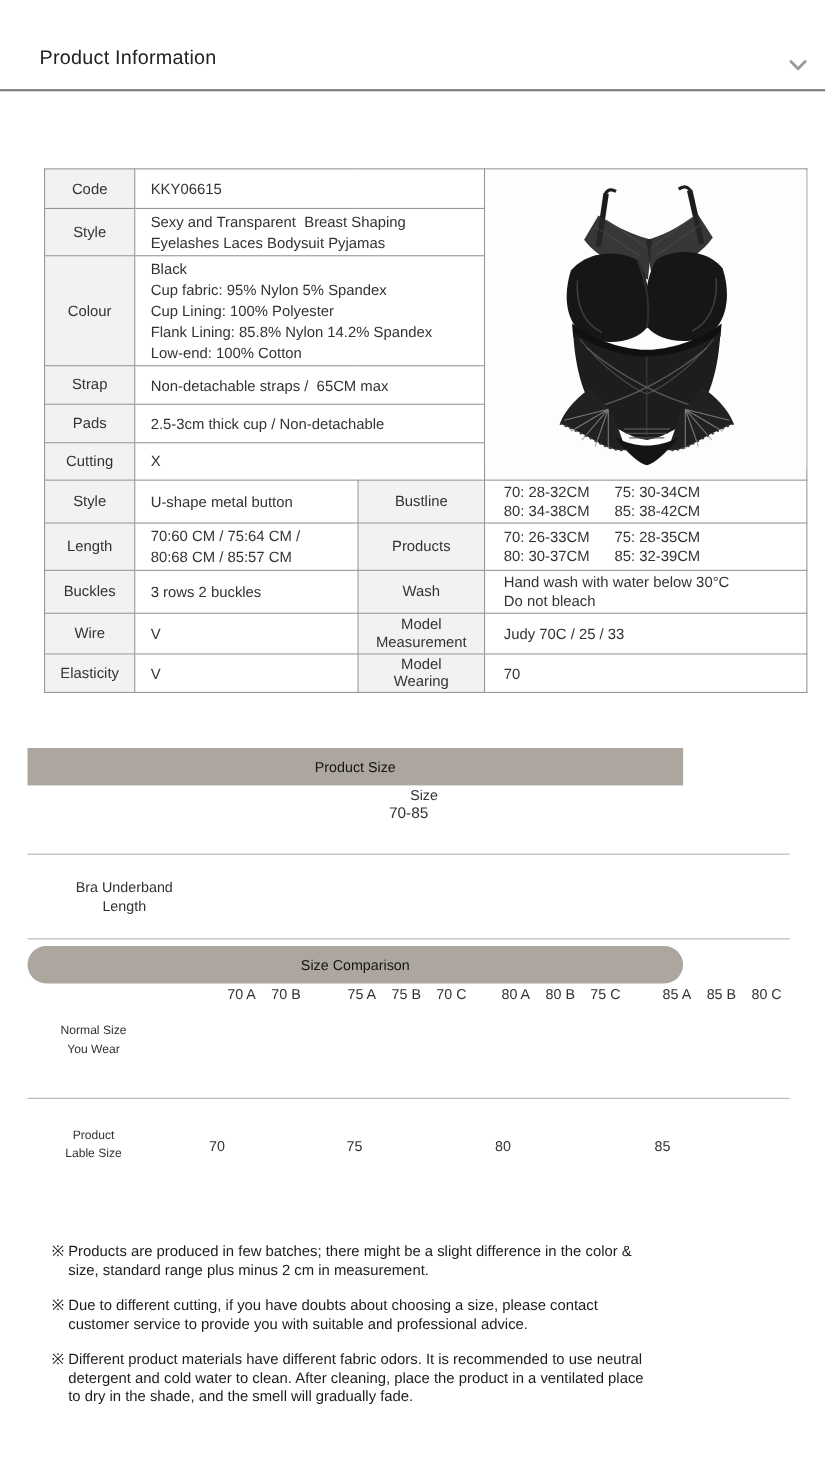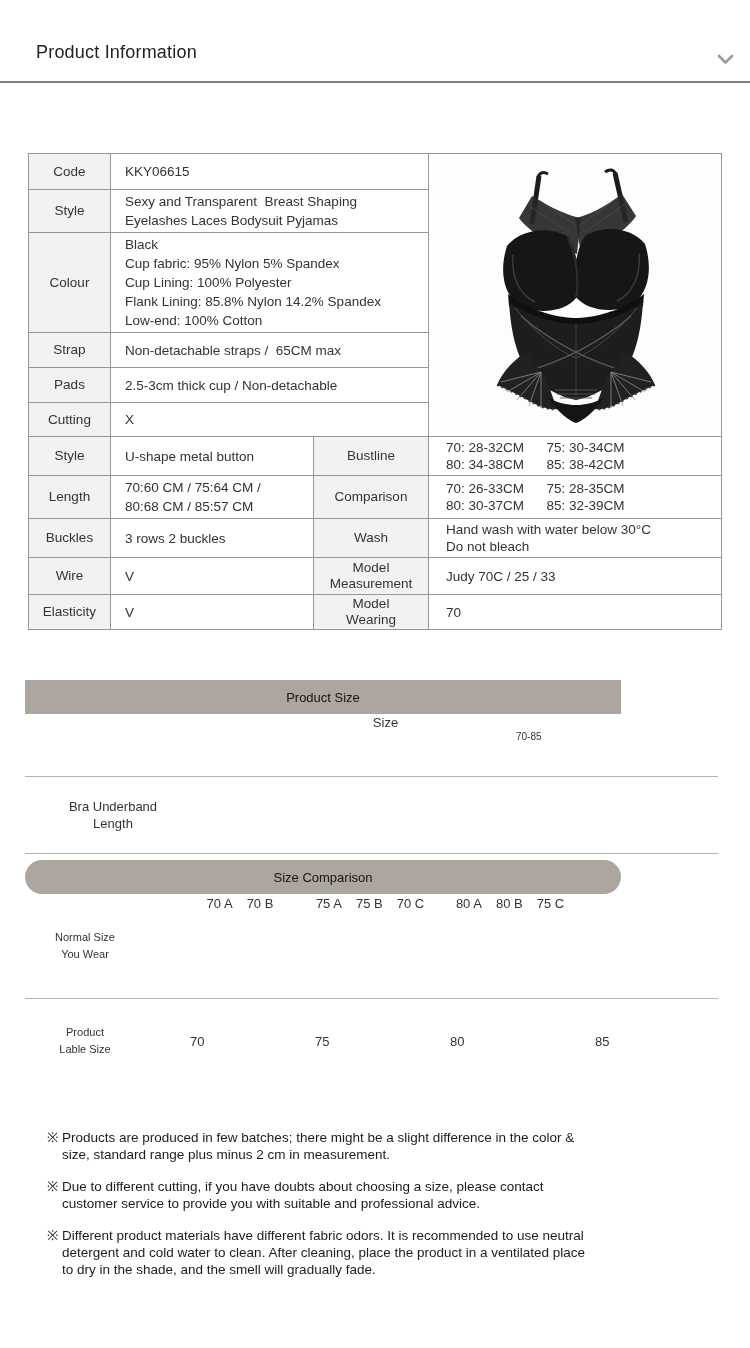--- a/index.html
+++ b/index.html
@@ -4,39 +4,39 @@
 <style>
   html,body{margin:0;padding:0;background:#fff;}
   body{width:750px;height:1348px;font-family:"Liberation Sans",sans-serif;color:#333;position:relative;}
 
   
   .hdr{position:relative;height:81px;border-bottom:2px solid #7d7d7d;}
   .hdr-title{position:absolute;left:36px;top:42px;font-size:18px;color:#222;letter-spacing:.2px;}
   .hdr-chevron{position:absolute;right:16px;top:54px;cursor:pointer;line-height:0;}
 
   
-  .spec-wrap{margin:70px 0 0 28px;}
+  .spec-wrap{margin:70px 0 0 40px;}
   table.spec{border-collapse:collapse;table-layout:fixed;width:693px;}
   table.spec td{border:1px solid #979797;font-size:13.5px;color:#333;overflow:hidden;}
   td.lbl,td.lbl2{background:#f2f2f2;text-align:center;font-size:13px;white-space:pre-line;line-height:16px;}
   td.val{padding:2px 6px 2px 14px;white-space:pre-wrap;line-height:19px;}
   td.val2{padding:2px 6px 2px 17px;white-space:pre-wrap;line-height:17px;font-size:13px;}
   td.img-cell{border-color:#c6c6c6;background:#fdfdfd;padding:0;vertical-align:top;}
 
   
   .bar{margin-left:25px;width:596px;height:34px;background:#aca69f;display:flex;align-items:center;justify-content:center;font-size:13px;color:#141414;}
   .bar.first{margin-top:50px;}
   .bar.second{margin-top:6px;border-radius:17px;}
 
   
   .ps-row{margin-left:25px;width:693px;display:flex;align-items:center;}
   .ps-row-1{height:62px;border-bottom:1px solid #b3b3b3;flex-direction:column;}
   .ps-row-2{height:76px;border-bottom:1px solid #b3b3b3;}
   .ps-label{width:120px;padding-left:28px;font-size:13px;white-space:pre-line;line-height:17px;text-align:center;}
-  .ps-value{width:340px;text-align:right;font-size:10px;}
+  .ps-value{width:340px;text-align:center;font-size:14px;}
 
   
   .sc-grid{margin-left:25px;width:693px;display:grid;grid-template-columns:140px 125px 135px 145px auto;min-height:100px;border-bottom:1px solid #b3b3b3;padding:2px 0;}
   .sc-label{display:flex;align-items:center;justify-content:center;font-size:11px;white-space:pre-line;line-height:17px;text-align:center;padding-right:20px;}
   .sc-col{display:flex;flex-direction:row;justify-content:center;gap:14px;padding-left:25px;font-size:13px;}
   .sc-item{line-height:15px;}
 
   .sc-labelrow{margin-left:25px;width:693px;display:grid;grid-template-columns:140px 125px 135px 145px auto;height:84px;align-items:center;}
   .sc-labelrow .sc-label{padding-right:20px;}
   .sc-labelrow .sc-val{padding-left:25px;font-size:13px;}
@@ -145,21 +145,21 @@
     <td class="lbl">Style</td>
     <td class="val">U-shape metal button</td>
     <td class="lbl2">Bustline</td>
     <td class="val2">70: 28-32CM      75: 30-34CM
 80: 34-38CM      85: 38-42CM</td>
   </tr>
   <tr style="height:37px">
     <td class="lbl">Length</td>
     <td class="val">70:60 CM / 75:64 CM /
 80:68 CM / 85:57 CM</td>
-    <td class="lbl2">Comparison</td>
+    <td class="lbl2">Products</td>
     <td class="val2">70: 26-33CM      75: 28-35CM
 80: 30-37CM      85: 32-39CM</td>
   </tr>
   <tr style="height:36px">
     <td class="lbl">Buckles</td>
     <td class="val">3 rows 2 buckles</td>
     <td class="lbl2">Wash</td>
     <td class="val2">Hand wash with water below 30°C
 Do not bleach</td>
   </tr>
@@ -205,20 +205,25 @@
   </div>
   <div class="sc-col">
     <div class="sc-item">75 A</div>
     <div class="sc-item">75 B</div>
     <div class="sc-item">70 C</div>
   </div>
   <div class="sc-col">
     <div class="sc-item">80 A</div>
     <div class="sc-item">80 B</div>
     <div class="sc-item">75 C</div>
+  </div>
+  <div class="sc-col">
+    <div class="sc-item">85 A</div>
+    <div class="sc-item">85 B</div>
+    <div class="sc-item">80 C</div>
   </div>
 </div>
 <div class="sc-labelrow">
   <div class="sc-label">Product
 Lable Size</div>
   <div class="sc-val">70</div>
   <div class="sc-val">75</div>
   <div class="sc-val">80</div>
   <div class="sc-val">85</div>
 </div>

